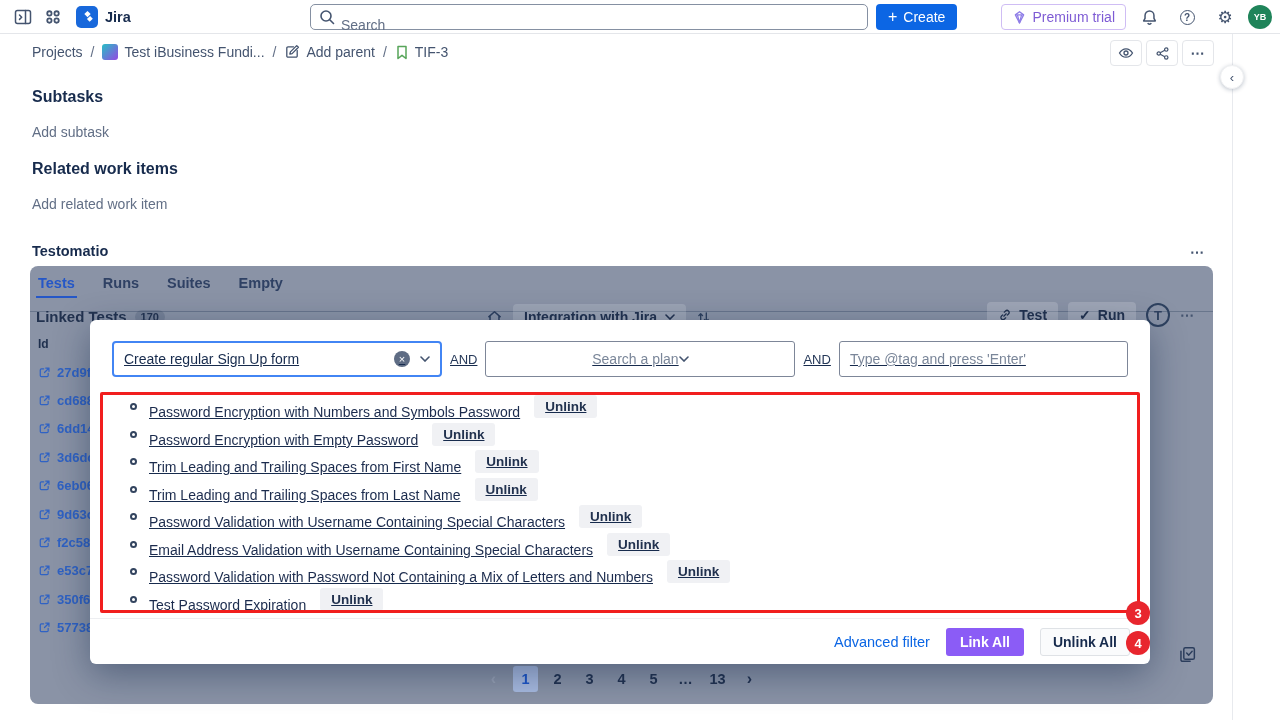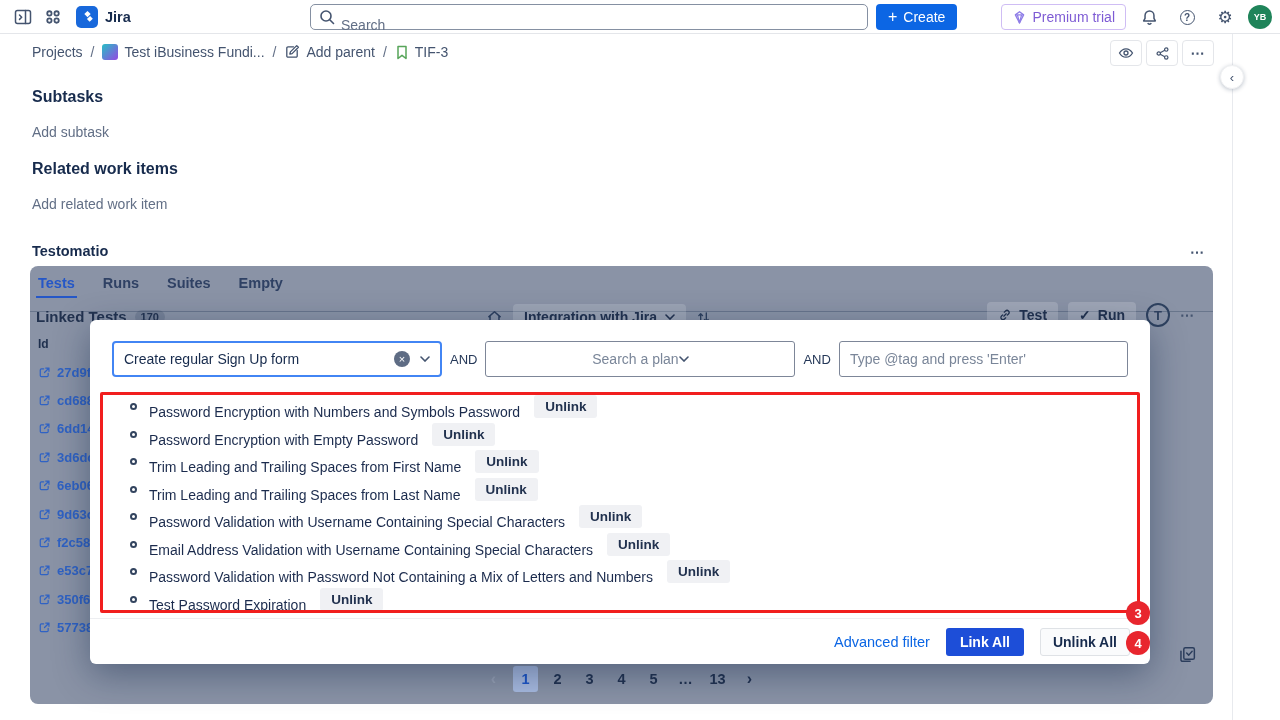--- a/index.html
+++ b/index.html
@@ -62,39 +62,39 @@
   .id-list { position:absolute; left:8px; top:92px; }
   .id-row { height:28.4px; display:flex; align-items:center; gap:6px; color:#2F62C4; font-size:13px; font-weight:700; }
   .pager { position:absolute; left:0; right:0; bottom:12px; display:flex; align-items:center; justify-content:center; gap:7px; font-size:14.5px; font-weight:600; color:#22324F; }
   .pg { min-width:25px; height:26px; display:flex; align-items:center; justify-content:center; border-radius:3px; }
   .pg.active { background:#A9BBE0; color:#1D56C8; }
   .pg-prev { color:#9AA3B5; font-size:16px; }
   .pg-next { color:#22324F; font-size:16px; }
   .panel-clip { position:absolute; right:16px; bottom:40px; color:#2C3E5D; }
 
   
-  .modal { position:absolute; left:90px; top:320px; width:1060px; height:344px; background:#fff; border-radius:6px; box-shadow:0 10px 36px rgba(9,30,66,.42); z-index:10; padding:21px 22px 3px; }
+  .modal { position:absolute; left:90px; top:320px; width:1060px; height:344px; background:#fff; border-radius:6px; box-shadow:0 10px 36px rgba(9,30,66,.42); z-index:10; padding:21px 22px 3px;text-decoration:underline; }
   .filters { display:flex; align-items:center; gap:8px; }
   .f-box { height:36px; border:1px solid #7D8698; border-radius:3px; display:flex; align-items:center; padding:0 10px; font-size:14px; background:#fff; }
   .f-test { width:330px; border:2px solid #4285F4; border-radius:4px; justify-content:space-between; }
   .f-plan { width:310px; justify-content:center; }
   .f-tag { flex:1; }
   .f-val { color:#172B4D; }
   .f-ph { color:#7A8699; }
   .f-ctrls { display:flex; align-items:center; gap:10px; }
   .clear-x { width:16px; height:16px; border-radius:50%; background:#5E6C84; color:#fff; font-size:11px; line-height:1; display:flex; align-items:center; justify-content:center; }
   .and-lbl { font-size:13px; font-weight:500; color:#253858; }
   .test-list { margin-top:16px; }
   .t-row { height:27.5px; display:flex; align-items:center; padding-left:18px; }
   .bullet { width:7px; height:7px; border:2px solid #33445F; border-radius:50%; flex:none; }
   .t-name { font-size:14px; color:#1B2B4D; margin-left:12px;margin-top:11px; }
   .unlink-chip { margin-left:14px; background:#F0F1F4; border-radius:3px; padding:4px 11px; font-size:13.5px; font-weight:600; color:#22324F; border:none; font-family:inherit; }
   .modal-foot { position:absolute; left:0; right:0; bottom:0; height:46px; border-top:1px solid #EDEEF1; display:flex; align-items:center; justify-content:flex-end; gap:16px; padding:0 20px; }
   .adv-link { color:#0C66E4; font-size:14.5px; font-weight:500; }
-  .linkall-btn { background:#1d4ed8; color:#fff; border:none; border-radius:3px; padding:6px 14px; font-size:14px; font-weight:600; font-family:inherit; }
+  .linkall-btn { background:#8b5cf6; color:#fff; border:none; border-radius:3px; padding:6px 14px; font-size:14px; font-weight:600; font-family:inherit; }
   .unlinkall-btn { background:#FAFBFC; color:#172B4D; border:1px solid #DFE2E6; border-radius:3px; padding:5px 12px; font-size:14px; font-weight:600; font-family:inherit; }
 
   
   .anno-box { position:absolute; left:100px; top:392px; width:1040px; height:221px; border:3px solid #F11E1E; border-radius:2px; pointer-events:none; z-index:12; }
   .anno-badge { position:absolute; width:24px; height:24px; border-radius:50%; background:#E8262E; color:#fff; font-size:13px; font-weight:700; display:flex; align-items:center; justify-content:center; z-index:13; }
   .anno-3 { left:1126px; top:601px; }
   .anno-4 { left:1126px; top:631px; }
 </style>
 </head>
 <body>

